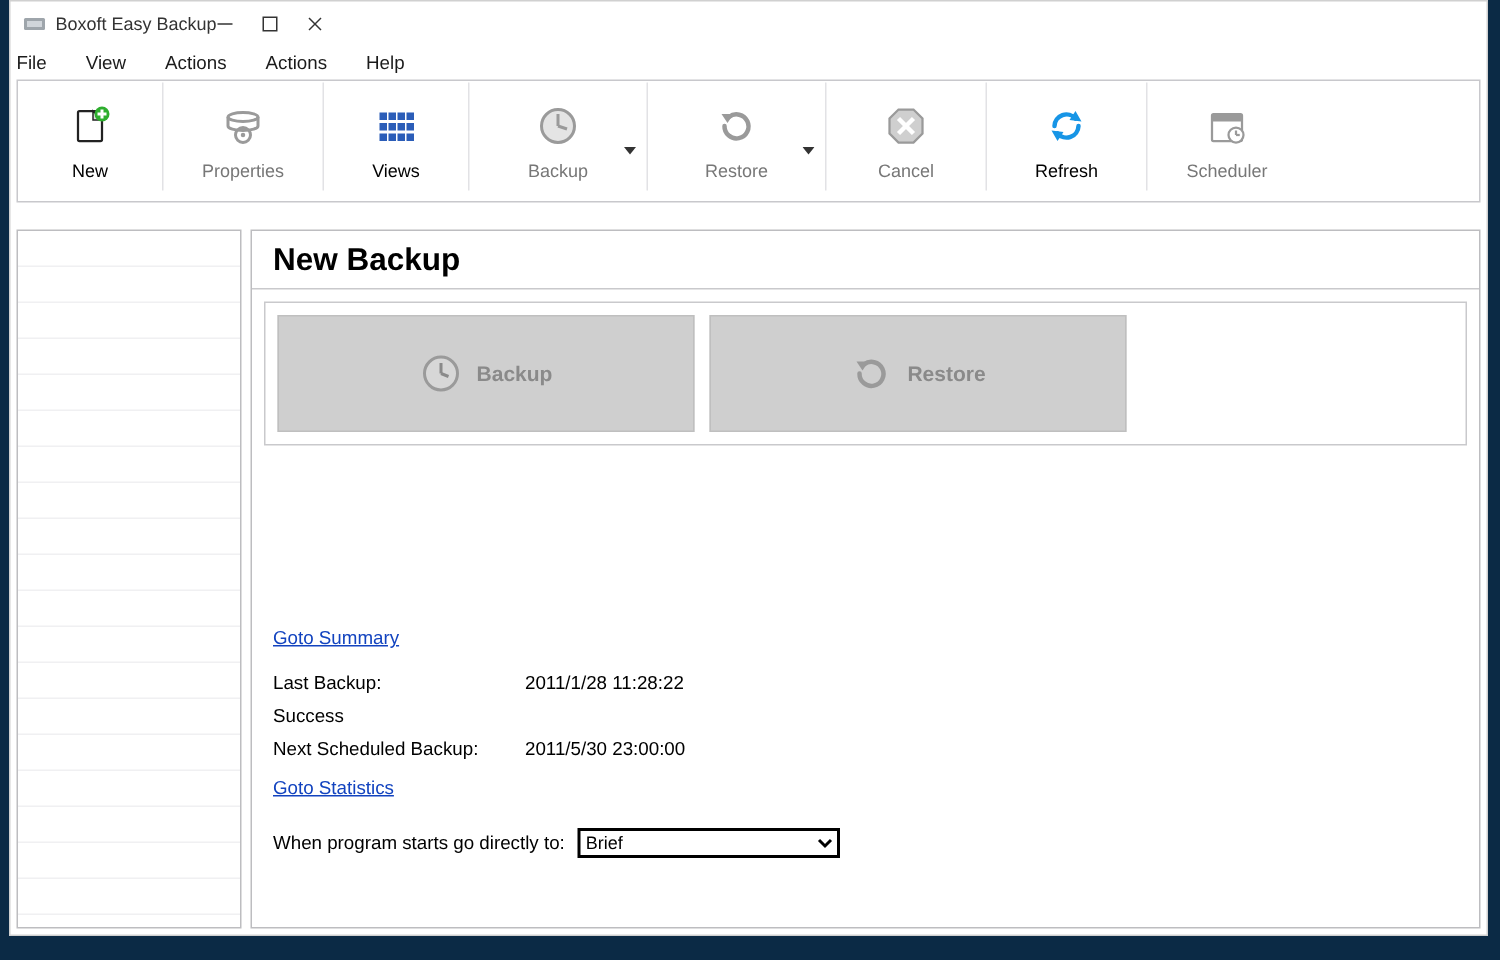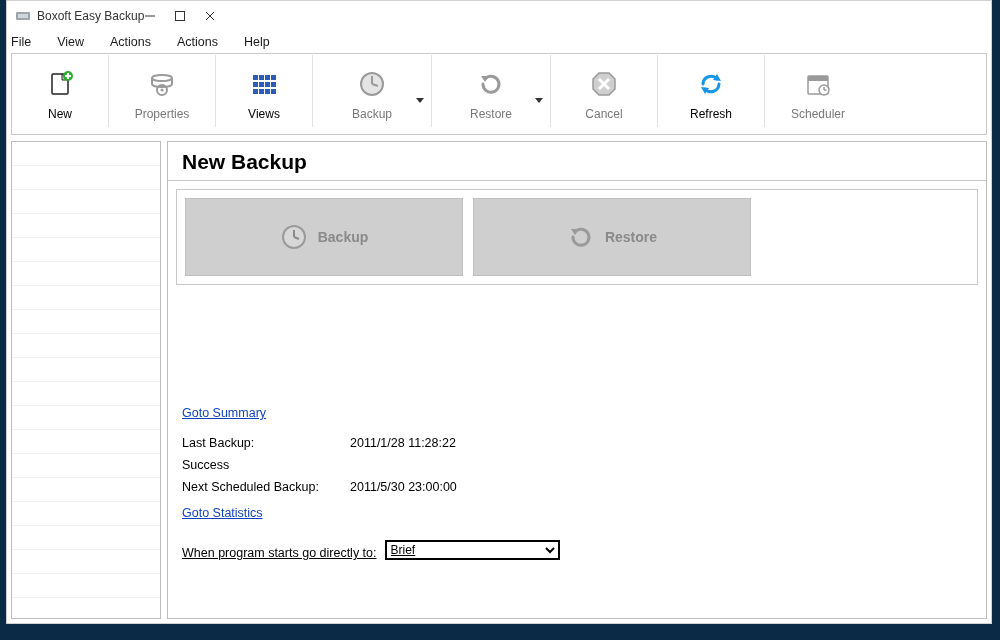--- a/index.html
+++ b/index.html
@@ -56,21 +56,21 @@
   }
   .tool-item .ti-icon { width:32px; height:32px; display:flex; align-items:center; justify-content:center; }
   .tool-item .ti-label { font-size:12px; margin-top:8px; line-height:1; }
   .tool-item.enabled .ti-label { color:#000; }
   .tool-item.disabled .ti-label { color:#777; }
   .tool-chevron {
     position:absolute; right:6px; top:42px; width:8px; height:8px;
     display:flex; align-items:center; justify-content:center; color:#555;
   }
   .content-row {
-    display:flex; flex: 1 1 auto; margin: 6px 4px 4px 4px; gap:6px; min-height:0;
+    display:flex; flex: 1 1 auto; margin: 18px 4px 4px 4px; gap:6px; min-height:0;
   }
   .left-list {
     width: 150px; border:1px solid #bdbdc0; background:#fff;
     display:flex; flex-direction:column;
     overflow:hidden;
   }
   .left-list .row { height:24px; border-bottom:1px solid #f0f0f2; }
   .main-panel {
     flex:1; border:1px solid #bdbdc0; background:#fff; display:flex; flex-direction:column;
     position:relative;
@@ -90,21 +90,21 @@
   }
   .big-btn .ic { width:28px; height:28px; display:flex; align-items:center; justify-content:center; }
   .info {
     padding: 10px 14px 6px 14px; font-size:12.5px; line-height: 1.75;
     margin-top: 100px;
   }
   .info .link { color:#1243bf; text-decoration: underline; cursor:pointer; }
   .info .kv { display:flex; gap:8px; }
   .info .kv .k { width: 160px; }
   .start-row {
-    display:flex; align-items:flex-end; gap:8px; padding: 10px 14px 0 14px; font-size:12.5px;text-decoration:underline;
+    display:flex; align-items:center; gap:8px; padding: 10px 14px 0 14px; font-size:12.5px;
   }
   select.start-select {
     width: 175px; height: 20px; font-size:12px; background:#fff; border:2px solid #000000;
   }
   
   svg { display:block; }
 </style>
 </head>
 <body>
 

